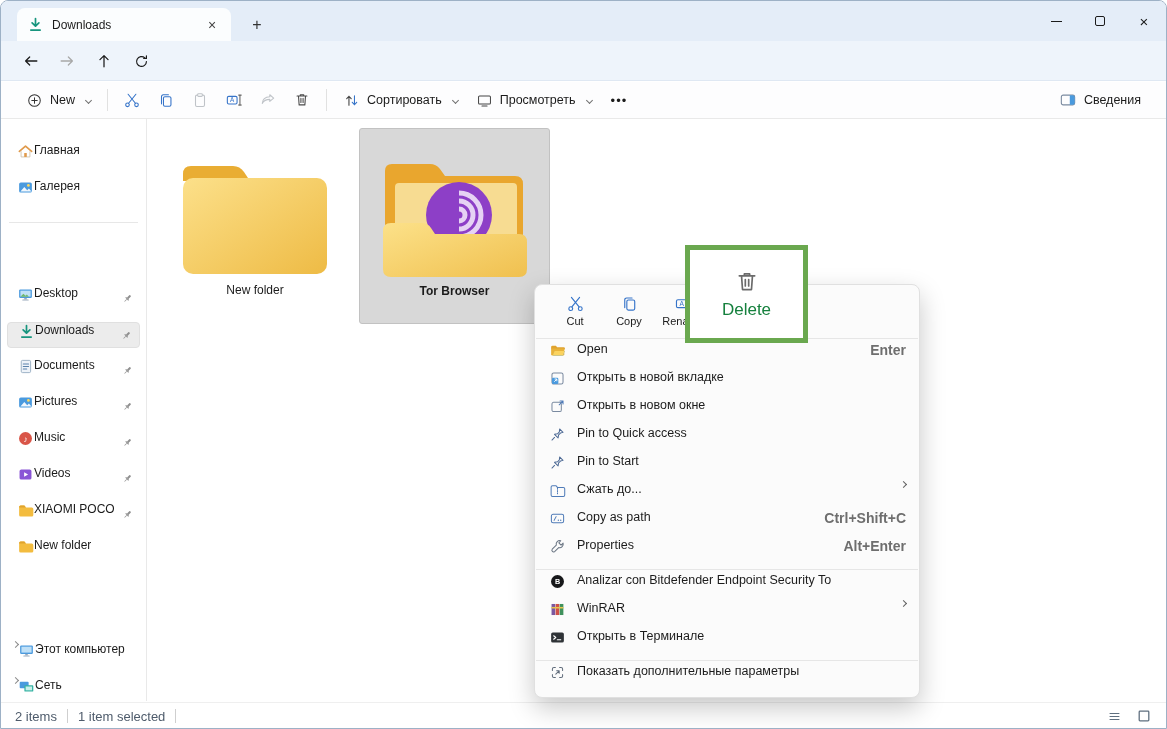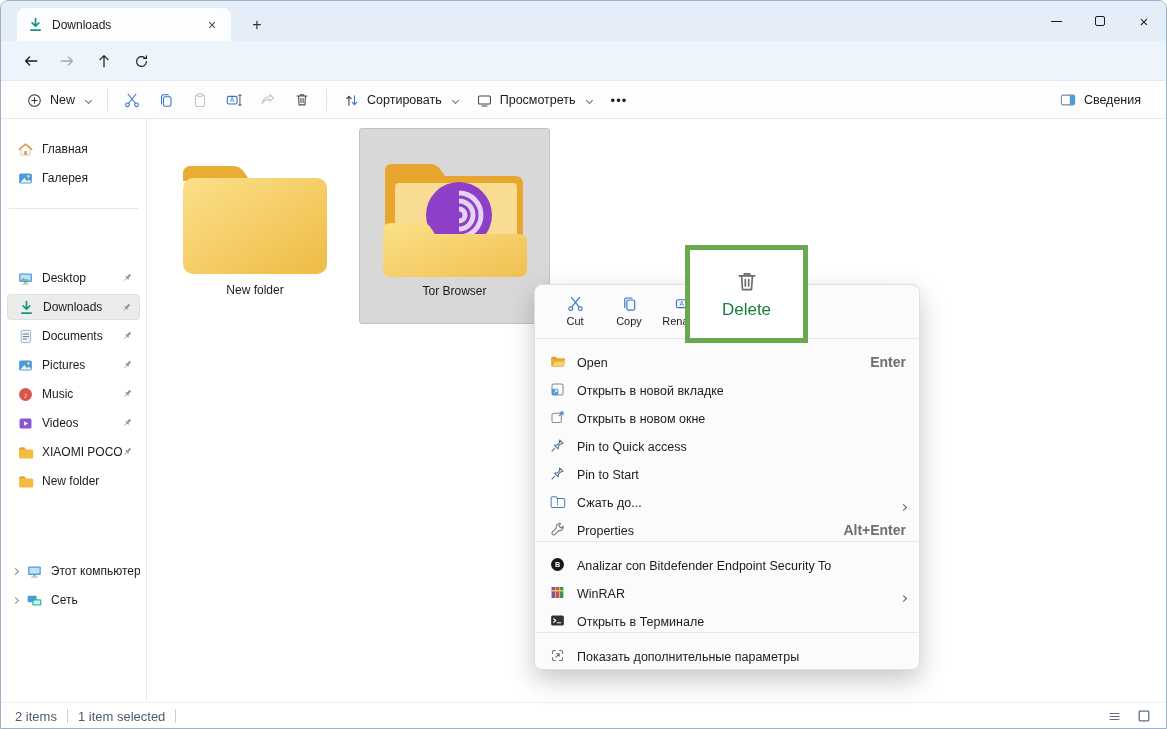--- a/index.html
+++ b/index.html
@@ -33,44 +33,44 @@
   .toolbar { position:absolute; left:0; top:81px; width:100%; height:37px; background:#fdfdfe; border-bottom:1px solid #e9e9e9; display:flex; align-items:center; padding:0 16px; }
   .tbtn { display:flex; align-items:center; gap:7px; font-size:12.5px; color:#1b1b1b; padding:0 9px; height:30px; border-radius:5px; }
   .tico { width:34px; height:30px; display:flex; align-items:center; justify-content:center; border-radius:5px; }
   .tsep { width:1px; height:22px; background:#e1e1e1; margin:0 7px; }
   .tb-right { margin-left:auto; }
   .dots { font-size:13px; letter-spacing:1px; color:#1b1b1b; padding:0 10px; }
 
   
   .sidebar { position:absolute; left:0; top:118px; width:145px; height:582px; background:#fff; padding-top:14px; }
   .content-divider { position:absolute; left:145px; top:118px; width:1px; height:582px; background:#e9e9e9; }
-  .sbitem { position:relative; display:flex; align-items:center; height:26px; margin:3px 6px; padding-left:10px; gap:8px; font-size:12px; color:#1b1b1b; border-radius:4px; }
+  .sbitem { position:relative; display:flex; align-items:flex-start; height:26px; margin:10px 6px; padding-left:10px; font-size:12px; color:#1b1b1b; border-radius:4px; }
   .sbitem.sel { background:#ececec; border:1px solid #e0e0e0; }
   .sbitem .lbl { white-space:nowrap; overflow:hidden; max-width:82px; }
   .sbitem .pin { position:absolute; right:6px; top:6px; }
   .sbdiv { height:1px; background:#e7e7e7; margin:17px 8px; }
   .sbspacer { height:36px; }
   .sbspacer2 { height:58px; }
   .treechev { display:inline-block; width:5px; height:5px; border-right:1.2px solid #8a8a8a; border-bottom:1.2px solid #8a8a8a; transform:rotate(-45deg); margin-left:-4px; }
 
   
   .filearea { position:absolute; left:146px; top:118px; width:1021px; height:582px; background:#fff; }
   .tile { position:absolute; top:9px; height:196px; display:flex; flex-direction:column; align-items:center; border-radius:3px; }
   .tile .fname { font-size:12px; color:#1b1b1b; margin-top:3px; }
   .tile.t1 { left:20px; width:176px; }
-  .tile.t2 { left:212px; width:191px; background:#d8d8d8; border:1px solid #c2c2c2; }
+  .tile.t2 { left:212px; width:191px; background:#d8d8d8; border:1px solid #c2c2c2;font-weight:bold; }
   .bigicon { width:160px; height:126px; margin-top:26px; }
 
   
   .cmenu { position:absolute; left:533px; top:283px; width:386px; background:#fbfbfb; border:1px solid #e0e0e0; border-radius:8px; box-shadow:0 10px 26px rgba(0,0,0,.22); padding-bottom:5px; z-index:20; }
   .qrow { display:flex; align-items:center; height:50px; padding-left:14px; gap:2px; }
   .qa { width:52px; height:46px; display:flex; flex-direction:column; align-items:center; justify-content:center; gap:2px; border-radius:4px; }
   .qa .qlbl { font-size:11px; color:#1b1b1b; }
   .msep { height:1px; background:#e6e6e6; margin:3px 1px; }
-  .mi { display:flex; align-items:flex-end; height:28px; margin:0 5px; padding:0 8px 0 9px; gap:11px; font-size:12.5px; color:#1c1c1c; border-radius:4px; }
+  .mi { display:flex; align-items:flex-start; height:28px; margin:0 5px; padding:0 8px 0 9px; gap:11px; font-size:12.5px; color:#1c1c1c; border-radius:4px; }
   .mi .milbl { white-space:nowrap; overflow:hidden; max-width:270px; }
   .mi .sc { margin-left:auto; color:#6e6e6e; font-size:14px;font-weight:bold; }
   .mi .sub { margin-left:auto; }
   .subchev { display:inline-block; width:5px; height:5px; border-right:1.3px solid #5f5f5f; border-bottom:1.3px solid #5f5f5f; transform:rotate(-45deg); }
 
   
   .annot { position:absolute; left:684px; top:244px; width:123px; height:98px; background:#fff; border:5px solid #6aa84f; z-index:30; display:flex; flex-direction:column; align-items:center; justify-content:center; gap:4px; }
   .annot .albl { font-size:17px; color:#15803d; }
 
   
@@ -469,20 +469,30 @@
     <div class="mi">
       <svg width="17" height="17" viewBox="0 0 20 20">
           <path d="M2.5 6q0-1.6 1.6-1.6h4.2l1.6 2h7q1.6 0 1.6 1.6v7.4q0 1.6-1.6 1.6H4.1q-1.6 0-1.6-1.6z" fill="none" stroke="#4f7bb8" stroke-width="1.2"></path>
           <path d="M10 7.4v1.2M10 10v1.2M10 12.6v1.2" stroke="#4f7bb8" stroke-width="1.2" stroke-linecap="round"></path>
         </svg>
       <span class="milbl">Сжать до...</span>
       <span class="sub subchev"></span>
     </div>
     <div class="mi">
       <svg width="17" height="17" viewBox="0 0 20 20">
+          <rect x="2.8" y="5" width="14.4" height="10" rx="2" fill="none" stroke="#4f7bb8" stroke-width="1.2"></rect>
+          <path d="M6 12.2l2.4-4.4" stroke="#4f7bb8" stroke-width="1.2" stroke-linecap="round"></path>
+          <circle cx="11" cy="12" r=".8" fill="#4f7bb8"></circle>
+          <circle cx="13.8" cy="12" r=".8" fill="#4f7bb8"></circle>
+        </svg>
+      <span class="milbl">Copy as path</span>
+      <span class="sc">Ctrl+Shift+C</span>
+    </div>
+    <div class="mi">
+      <svg width="17" height="17" viewBox="0 0 20 20">
           <path d="M13.8 3.2a4.2 4.2 0 0 0-5.2 5.2L3.8 13.2a2 2 0 0 0 2.8 2.8l4.8-4.8a4.2 4.2 0 0 0 5.2-5.2l-2.4 2.4-2.6-2.6z" fill="none" stroke="#6b7684" stroke-width="1.2" stroke-linejoin="round"></path>
         </svg>
       <span class="milbl">Properties</span>
       <span class="sc">Alt+Enter</span>
     </div>
     <div class="msep"></div>
     <div class="mi">
       <svg width="17" height="17" viewBox="0 0 20 20">
           <circle cx="10" cy="10" r="7.6" fill="#17181a"></circle>
           <text x="10" y="13.1" text-anchor="middle" font-size="8.5" font-weight="bold" fill="#fff">B</text>

